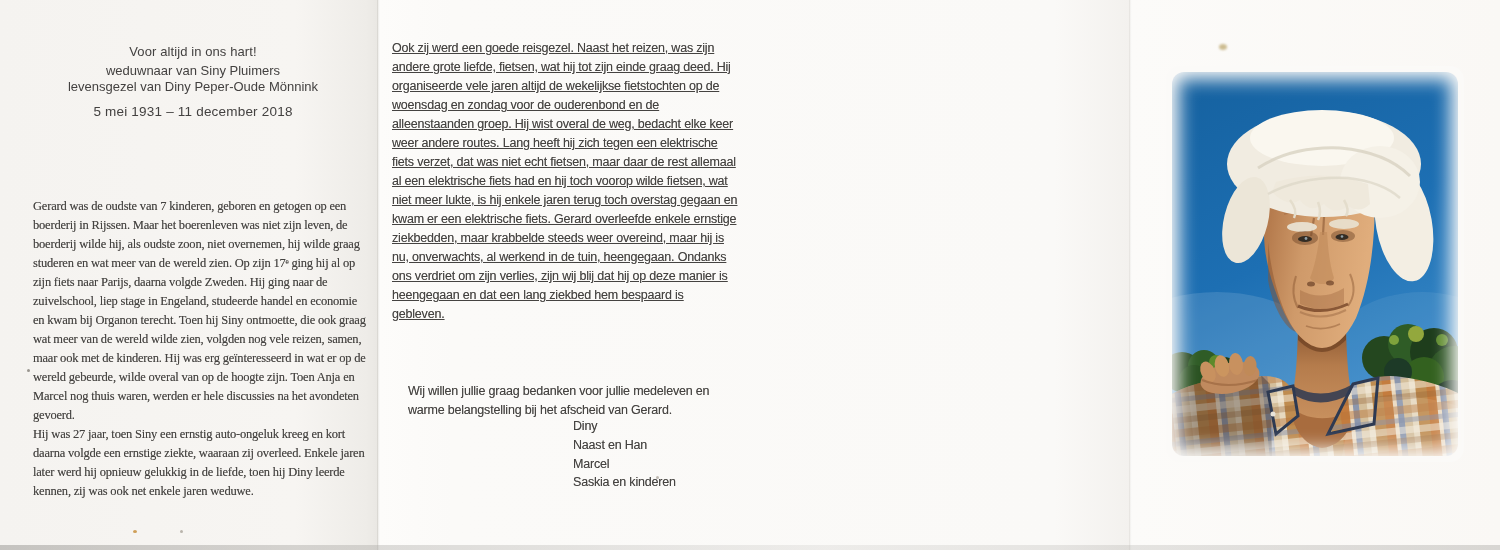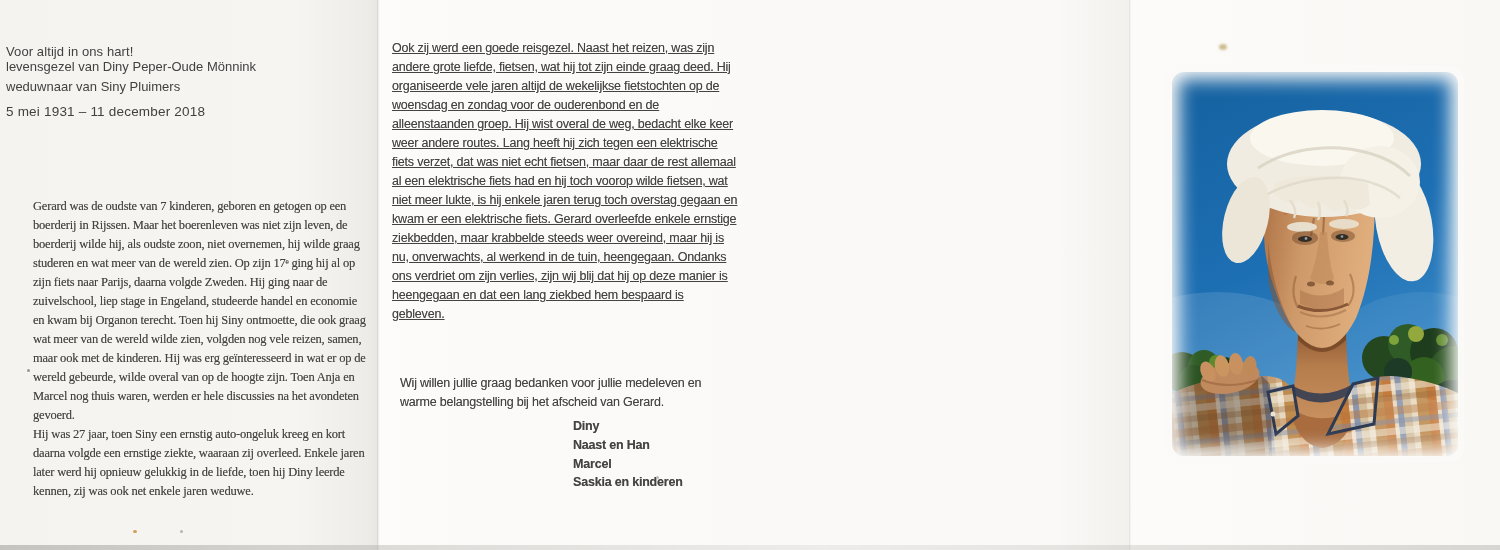--- a/index.html
+++ b/index.html
@@ -30,42 +30,42 @@
   }
   .speck{position:absolute;border-radius:50%;}
   .sp1{left:1219px;top:44px;width:8px;height:6px;background:#cdbd92;filter:blur(1px);}
   .sp2{left:27px;top:369px;width:3px;height:3px;background:#9a968f;filter:blur(.4px);}
   .sp3{left:133px;top:530px;width:4px;height:3px;background:#cf9f58;filter:blur(.6px);}
   .sp4{left:180px;top:530px;width:3px;height:3px;background:#b9b4ac;filter:blur(.5px);}
   .sp5{left:656px;top:476px;width:3px;height:3px;background:#bdb8b0;filter:blur(.5px);}
 
   
   .header{
-    position:absolute;left:6px;top:44px;width:374px;text-align:left;color:#434140;
+    position:absolute;left:6px;top:44px;width:374px;text-align:center;color:#434140;
   }
   .dedication{font-size:13px;letter-spacing:.1px;}
   .deceased-name{
     font-family:"DejaVu Serif","Liberation Serif",serif;
     font-style:italic;font-size:33px;color:#3a3938;margin-top:7px;line-height:37px;
     letter-spacing:1px;
   }
   .sub{font-size:13px;line-height:15.5px;margin-top:0;}
   .sub.first{margin-top:4px;}
   .dates{font-size:13.5px;margin-top:10px;letter-spacing:.2px;}
 
   .bodytext{font-size:12.5px;line-height:19px;letter-spacing:-0.2px;
     text-shadow:0 0 .4px rgba(80,78,75,.55);}
   .bio{position:absolute;left:33px;top:197px;width:334px;font-family:Liberation Serif, serif;}
   .bio p{margin:0;}
   .story{position:absolute;left:392px;top:39px;width:346px;}
   .story p{margin:0;text-decoration:underline;}
   .thanks{position:absolute;left:392px;top:366px;width:346px;}
-  .thanks p{margin:8px;}
+  .thanks p{margin:16px;}
   .names{position:absolute;left:573px;top:417px;}
-  .names div{line-height:18.8px;font-weight:bold;}
+  .names div{line-height:18.8px;}
 
   
   .photo-wrap{
     position:absolute;left:1172px;top:72px;width:286px;height:384px;
     border-radius:12px;overflow:hidden;
   }
   .photo-wrap svg{display:block;filter:blur(.5px);}
   .photo-fade{
     position:absolute;left:1166px;top:66px;width:298px;height:396px;
     border-radius:14px;pointer-events:none;
@@ -76,22 +76,22 @@
 <body>
 
 <div class="panel-tint-left"></div>
 <div class="panel-tint-mid"></div>
 <div class="panel-tint-right"></div>
 <div class="fold f1"></div>
 <div class="fold f2"></div>
 
 <div class="header">
   <div class="dedication">Voor altijd in ons hart!</div>
+  <div class="sub first">weduwnaar van Siny Pluimers</div>
   <div class="sub">levensgezel van Diny Peper-Oude Mönnink</div>
-  <div class="sub first">weduwnaar van Siny Pluimers</div>
   <div class="dates">5 mei 1931 – 11 december 2018</div>
 </div>
 
 <div class="bio bodytext">
   <p>Gerard was de oudste van 7 kinderen, geboren en getogen op een boerderij in Rijssen. Maar het boerenleven was niet zijn leven, de boerderij wilde hij, als oudste zoon, niet overnemen, hij wilde graag studeren en wat meer van de wereld zien. Op zijn 17ᵉ ging hij al op zijn fiets naar Parijs, daarna volgde Zweden. Hij ging naar de zuivelschool, liep stage in Engeland, studeerde handel en economie en kwam bij Organon terecht. Toen hij Siny ontmoette, die ook graag wat meer van de wereld wilde zien, volgden nog vele reizen, samen, maar ook met de kinderen. Hij was erg geïnteresseerd in wat er op de wereld gebeurde, wilde overal van op de hoogte zijn. Toen Anja en Marcel nog thuis waren, werden er hele discussies na het avondeten gevoerd.</p>
   <p>Hij was 27 jaar, toen Siny een ernstig auto-ongeluk kreeg en kort daarna volgde een ernstige ziekte, waaraan zij overleed. Enkele jaren later werd hij opnieuw gelukkig in de liefde, toen hij Diny leerde kennen, zij was ook net enkele jaren weduwe.</p>
 </div>
 
 <div class="story bodytext">
   <p>Ook zij werd een goede reisgezel. Naast het reizen, was zijn andere grote liefde, fietsen, wat hij tot zijn einde graag deed. Hij organiseerde vele jaren altijd de wekelijkse fietstochten op de woensdag en zondag voor de ouderenbond en de alleenstaanden groep. Hij wist overal de weg, bedacht elke keer weer andere routes. Lang heeft hij zich tegen een elektrische fiets verzet, dat was niet echt fietsen, maar daar de rest allemaal al een elektrische fiets had en hij toch voorop wilde fietsen, wat niet meer lukte, is hij enkele jaren terug toch overstag gegaan en kwam er een elektrische fiets. Gerard overleefde enkele ernstige ziekbedden, maar krabbelde steeds weer overeind, maar hij is nu, onverwachts, al werkend in de tuin, heengegaan. Ondanks ons verdriet om zijn verlies, zijn wij blij dat hij op deze manier is heengegaan en dat een lang ziekbed hem bespaard is gebleven.</p>

